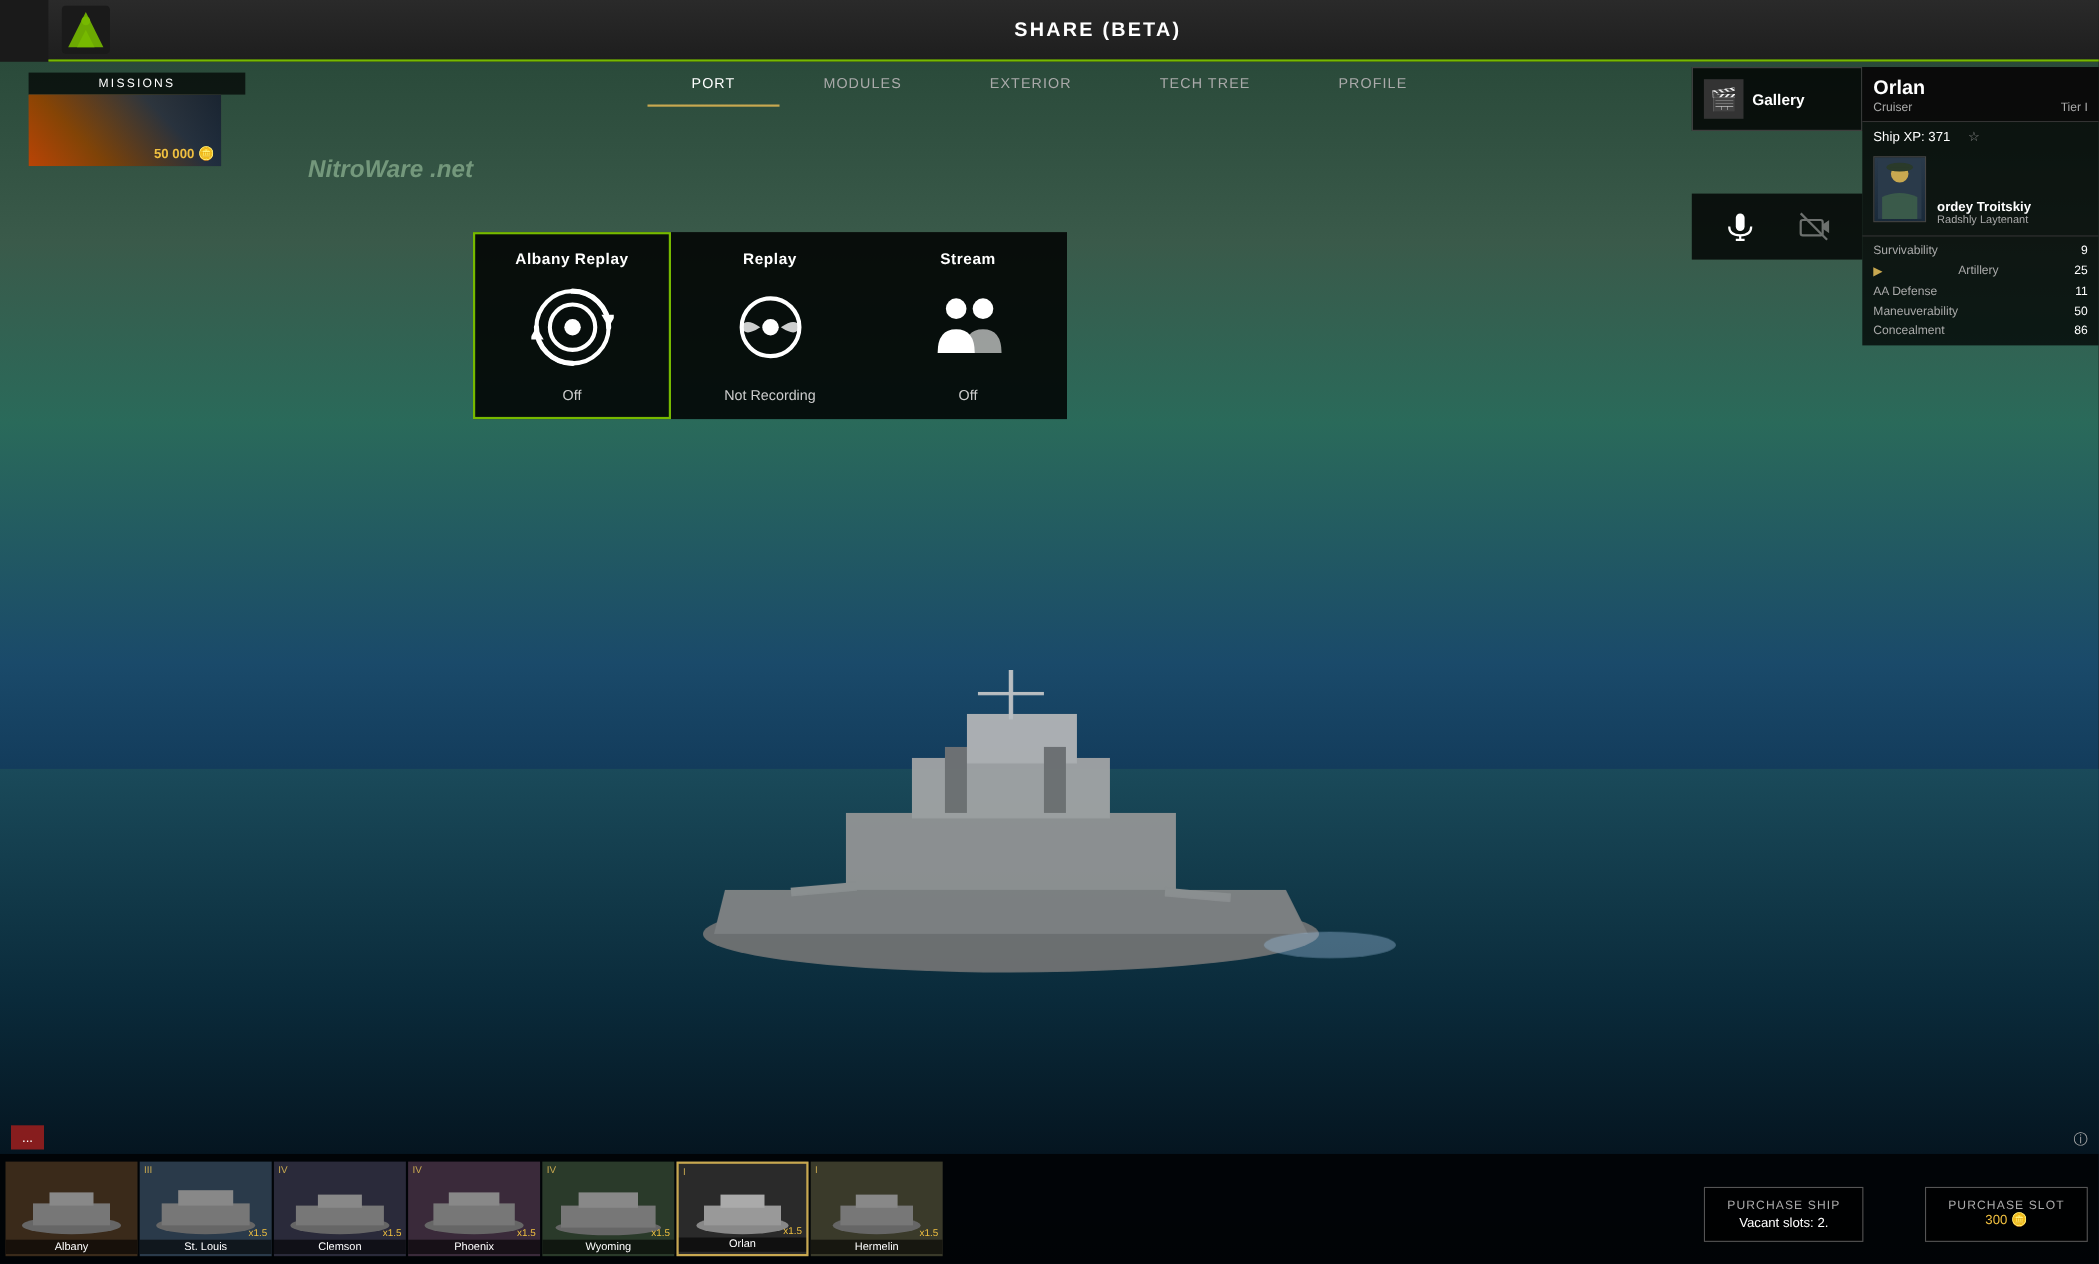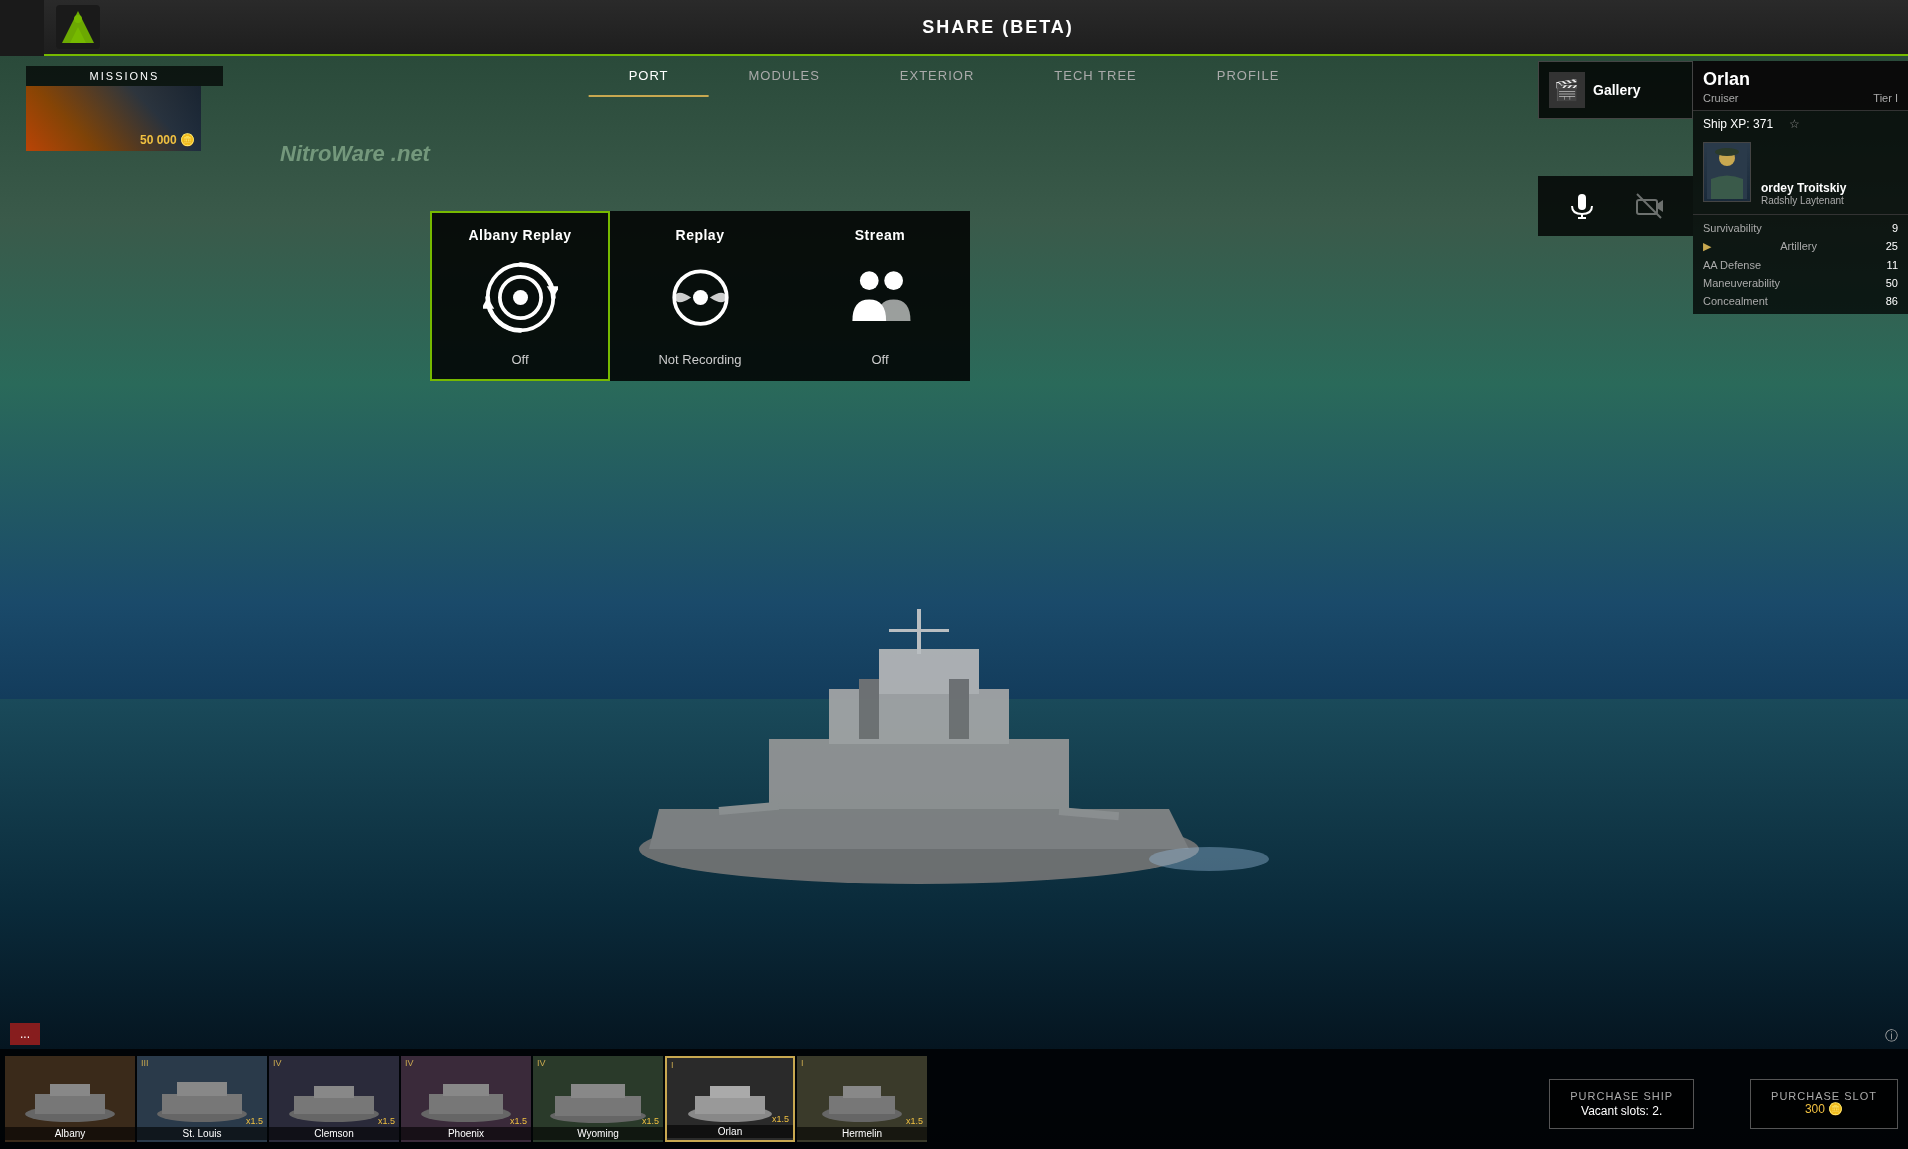--- a/index.html
+++ b/index.html
@@ -371,21 +371,21 @@
       right: 0;
       height: 100px;
       background: rgba(0,0,0,0.85);
       display: flex;
       align-items: center;
       z-index: 20;
       padding: 0 5px;
       gap: 2px;
     }
     .ship-thumb {
-      width: 130px;
+      width: 120px;
       height: 86px;
       position: relative;
       overflow: hidden;
       flex-shrink: 0;
       cursor: pointer;
     }
     .ship-thumb.selected {
       border: 2px solid #c8a850;
     }
     .ship-thumb-bg {

